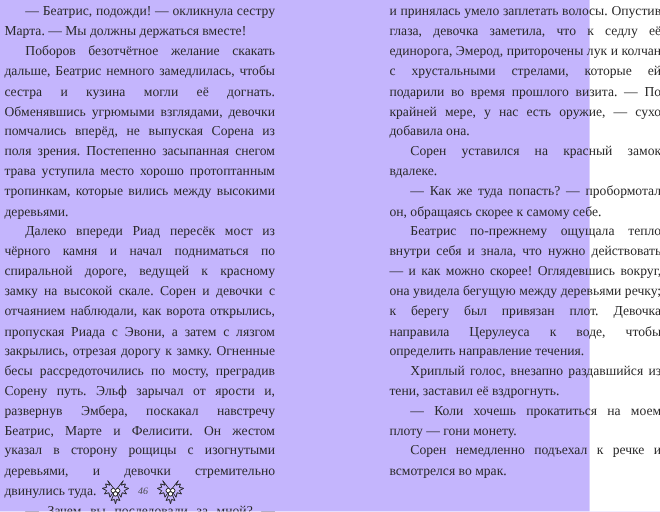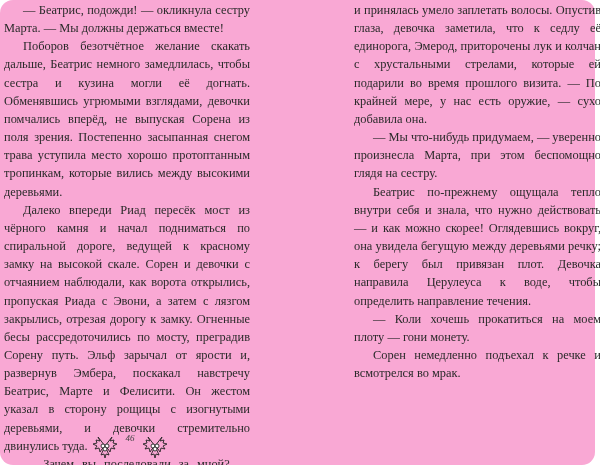--- a/index.html
+++ b/index.html
@@ -1,33 +1,33 @@
 <!DOCTYPE html>
 <html><head>
   <meta charset="utf-8">
   <style>
     html, body { margin: 0; padding: 0; background: #ffffff; }
     body { width: 600px; height: 465px; overflow: hidden; position: relative; }
-    .spread { position: absolute; left: 0; top: 0; width: 595px; height: 465px; background: #f9a8d4; border-radius: 13px; }
+    .spread { position: absolute; left: 0; top: 0; width: 536px; height: 465px; background: #c4b5fd; }
     .page { position: absolute; top: 0; height: 465px; }
     .page-left { left: 0; width: 300px; }
     .page-right { left: 308px; width: 300px; }
     .text {
       position: absolute; top: 1px;
       font-family: "Liberation Serif", "DejaVu Serif", serif;
       font-size: 12.4px; line-height: 18.15px; color: #2a2a2a;
       text-align: justify; hyphens: manual;
     }
     .page-left .text { left: 4px; width: 246px; }
     .page-right .text { left: 46px; width: 247px; }
     .text p { margin: 0; text-indent: 19px; }
     .text p.noindent { text-indent: 0; }
     .footer {
       position: absolute; top: 433px; height: 26px;
-      display: flex; gap: 6px; font-style: italic;
+      display: flex; align-items: center; gap: 6px; font-style: italic;
     }
     .page-left .footer { left: 92px; }
     .page-right .footer { left: 141px; }
     .folio {
       font-family: "Liberation Serif", "DejaVu Serif", serif;
       font-size: 9px; color: #444; width: 12px; text-align: center;
     }
     .holly { width: 26px; height: 26px; display: block; }
   </style>
 </head>
@@ -63,21 +63,23 @@
       <span class="folio">46</span>
       <svg class="holly" viewBox="0 0 26 26">
           <use href="#holly-sprig"></use>
         </svg>
     </div>
   </div>
 
   <div class="page page-right">
     <div class="text">
       <p class="noindent">и принялась умело заплетать волосы. Опустив глаза, девочка заметила, что к седлу её единорога, Эмерод, приторочены лук и колчан с хрустальными стрелами, которые ей подарили во время прошлого визита. — По крайней мере, у нас есть оружие, — сухо добавила она.</p>
-      <p>— Мы что-нибудь придумаем, — уверенно произнесла Марта, при этом беспомощно глядя на сестру.</p>
+      <p>Сорен уставился на красный замок вдалеке.</p>
+      <p>— Как же туда попасть? — пробормотал он, обращаясь скорее к самому себе.</p>
       <p>Беатрис по-прежнему ощущала тепло внутри себя и знала, что нужно действовать — и как можно скорее! Оглядевшись вокруг, она увидела бегущую между деревьями речку; к берегу был привязан плот. Девочка направила Церулеуса к воде, чтобы определить направление течения.</p>
+      <p>Хриплый голос, внезапно раздавшийся из тени, заставил её вздрогнуть.</p>
       <p>— Коли хочешь прокатиться на моем плоту — гони монету.</p>
       <p>Сорен немедленно подъехал к речке и всмотрелся во мрак.</p>
 
     </div>
   </div>
 
 </div>
 
 </body></html>

